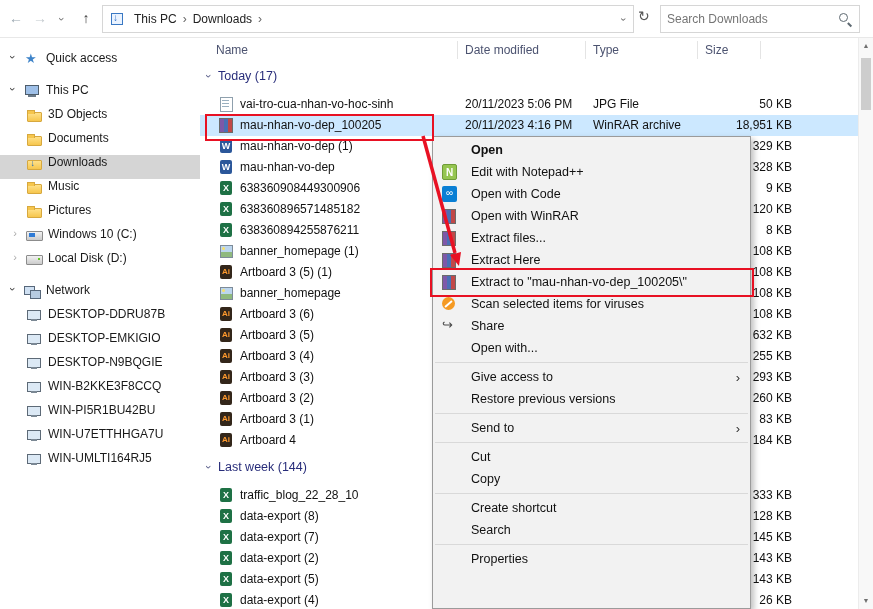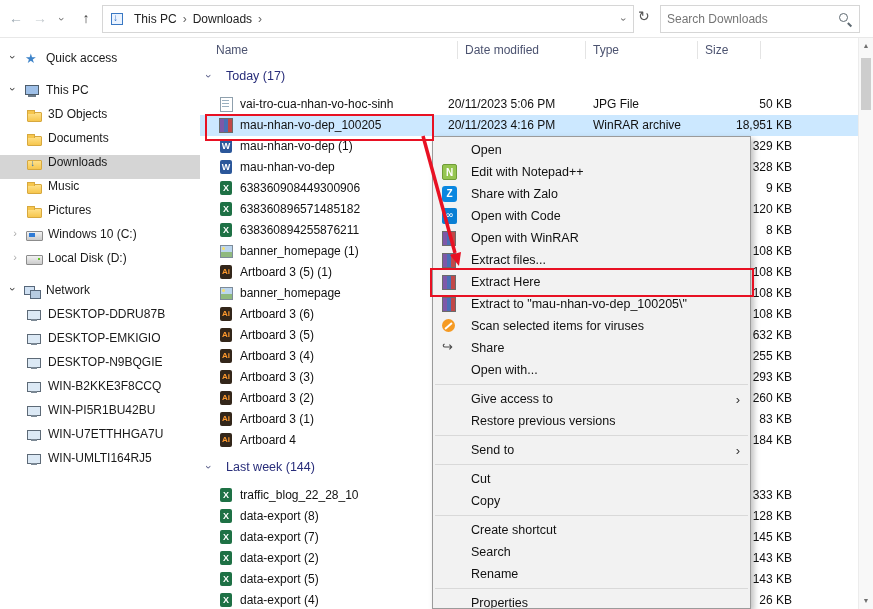--- a/index.html
+++ b/index.html
@@ -49,40 +49,40 @@
   .main{position:absolute;left:200px;top:38px;right:14px;bottom:0;overflow:hidden}
   .colheader{height:24px;position:relative}
   .hlabel{position:absolute;top:5px;color:#4c5370;font-size:12px}
   .h-0{left:16px}.h-1{left:265px}.h-2{left:393px}.h-3{left:505px}
   .hsep{position:absolute;top:3px;bottom:3px;width:1px;background:#e4e4e4}
   .hs-0{left:257px}.hs-1{left:385px}.hs-2{left:497px}.hs-3{left:560px}
   .rows{position:absolute;left:0;right:0;top:24px;bottom:0}
   .group-header{height:20px;margin:4px 0 8px 0;display:flex;align-items:center;color:#282d7a;font-size:12.5px}
   .group-header .chev{color:#5a5f8a;margin-left:2px}
   .gh2{margin-top:6px}
-  .group-label{margin-left:10px}
+  .group-label{margin-left:2px}
   .frow{height:21px;position:relative}
   .frow.sel{background:var(--sel)}
   .c-icon{position:absolute;left:18px;top:2px}
   .c-name{position:absolute;left:40px;top:3px;white-space:nowrap}
-  .c-date{position:absolute;left:248px;top:3px;white-space:nowrap}
+  .c-date{position:absolute;left:265px;top:3px;white-space:nowrap}
   .c-type{position:absolute;left:393px;top:3px;white-space:nowrap}
   .c-size{position:absolute;right:67px;top:3px;width:130px;text-align:right;white-space:nowrap}
 
   
   .scrollbar{position:absolute;right:0;top:38px;bottom:0;width:14px;background:#f8f8f8;border-left:1px solid #ececec;z-index:25}
   .sb-btn{position:absolute;left:0;width:14px;height:16px;text-align:center;font-size:7px;color:#707070;line-height:16px}
   #sb-up{top:0}#sb-down{bottom:0}
   .sb-thumb{position:absolute;left:2px;top:20px;width:10px;height:52px;background:#cdcdcd}
 
   
   .menu{position:absolute;left:432px;top:136px;width:317px;bottom:0;background:var(--menu-bg);
         border:1px solid #9b9b9b;box-shadow:3px 3px 6px rgba(0,0,0,.25);z-index:20;padding-top:2px;overflow:hidden}
   .menu-item{height:22px;display:flex;align-items:center;padding:0 10px 0 8px;font-size:12.5px;color:#111;cursor:default}
-  .menu-item.bold .mlabel{font-weight:normal}
+  .menu-item.bold .mlabel{font-weight:bold}
   .mic{width:17px;height:16px;flex:0 0 17px;margin-right:13px;position:relative}
   .mlabel{white-space:nowrap}
   .subarrow{margin-left:auto;font-size:13px;color:#333}
   .menu-sep{height:1px;background:#d9d9d9;margin:3px 2px}
 
   
   .fic{width:16px;height:16px;flex:0 0 16px;position:relative;display:inline-block}
   .ic-star::before{content:"★";position:absolute;left:1px;top:0;font-size:13px;color:#3f84c9}
   .ic-computer::before{content:"";position:absolute;left:1px;top:2px;width:12px;height:8px;border:1px solid #4e5d6b;background:#9fc0e8}
   .ic-computer::after{content:"";position:absolute;left:4px;top:12px;width:8px;height:2px;background:#6b7a88}
@@ -285,24 +285,20 @@
 <div class="menu" id="menu-items">
     <div class="menu-item bold">
       <span class="mic ic-blank"></span>
       <span class="mlabel">Open</span>
     </div>
     <div class="menu-item">
       <span class="mic ic-notepadpp"></span>
       <span class="mlabel">Edit with Notepad++</span>
     </div>
     <div class="menu-item">
-      <span class="mic ic-zalo"></span>
-      <span class="mlabel">Share with Zalo</span>
-    </div>
-    <div class="menu-item">
       <span class="mic ic-vscode"></span>
       <span class="mlabel">Open with Code</span>
     </div>
     <div class="menu-item">
       <span class="mic ic-winrar"></span>
       <span class="mlabel">Open with WinRAR</span>
     </div>
     <div class="menu-item">
       <span class="mic ic-winrar"></span>
       <span class="mlabel">Extract files...</span>
@@ -353,24 +349,20 @@
       <span class="mlabel">Copy</span>
     </div>
     <div class="menu-sep"></div>
     <div class="menu-item">
       <span class="mic ic-blank"></span>
       <span class="mlabel">Create shortcut</span>
     </div>
     <div class="menu-item">
       <span class="mic ic-blank"></span>
       <span class="mlabel">Search</span>
-    </div>
-    <div class="menu-item">
-      <span class="mic ic-blank"></span>
-      <span class="mlabel">Rename</span>
     </div>
     <div class="menu-sep"></div>
     <div class="menu-item">
       <span class="mic ic-blank"></span>
       <span class="mlabel">Properties</span>
     </div>
   </div>
 
 <div class="anno-box" style="left:205px;top:114px;width:225px;height:23px"></div>
 <div class="anno-box" style="left:430px;top:268px;width:320px;height:25px"></div>

